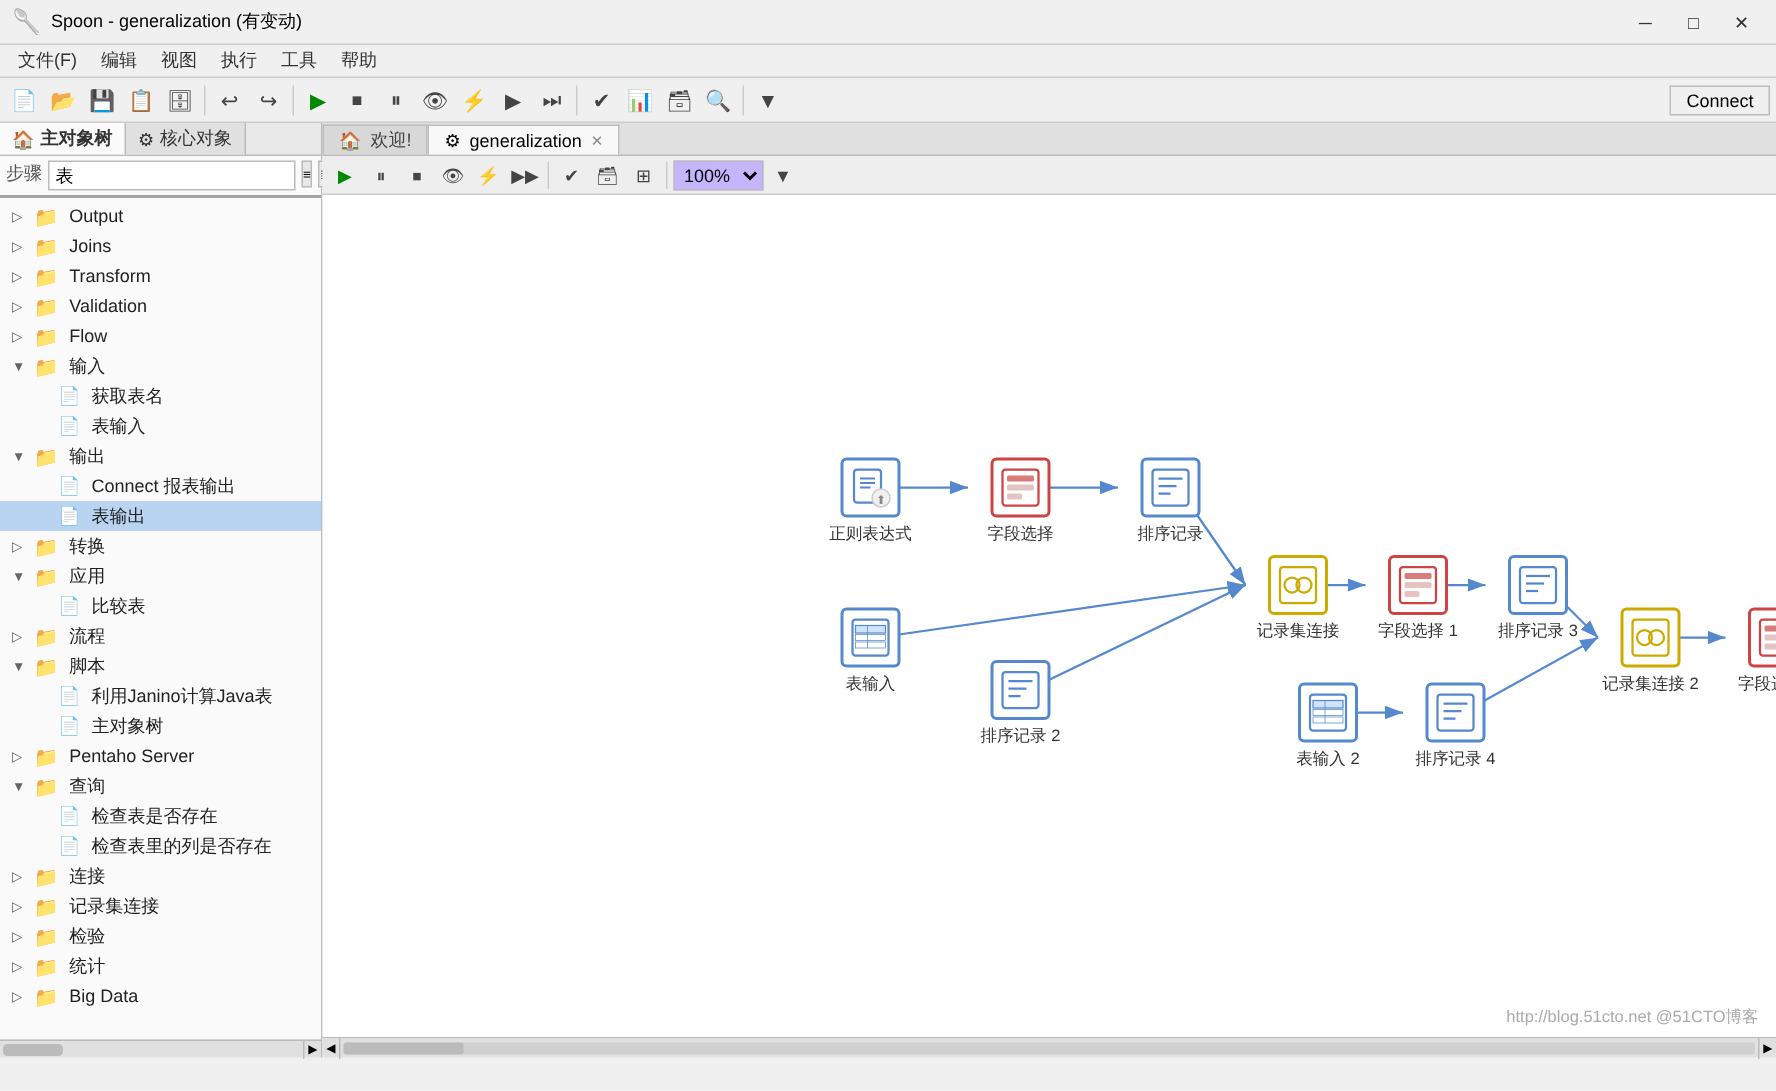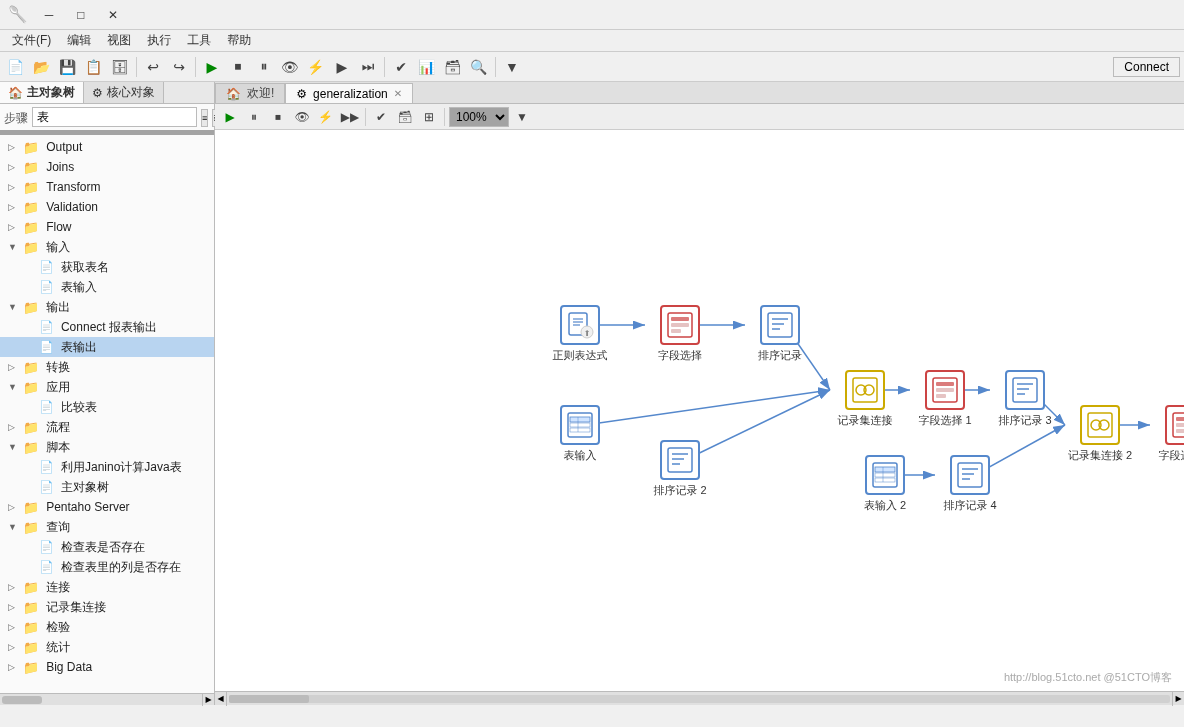--- a/index.html
+++ b/index.html
@@ -91,23 +91,23 @@
       cursor: pointer;
       color: #333;
       border-right: 1px solid #bbb;
       gap: 4px;
     }
     .left-tab.active { background: #fafafa; font-weight: bold; }
     .left-tab:not(.active) { background: #e0e0e0; }
 
     #search-bar {
       display: flex;
-      align-items: flex-end;
+      align-items: flex-start;
       padding: 3px 4px;
-      border-bottom: 5px solid #a3a3a3;
+      border-bottom: 2px solid #a3a3a3;
       gap: 4px;
     }
     #search-bar .step-label { font-size: 12px; color: #555; white-space: nowrap; }
     #search-input {
       flex: 1;
       height: 20px;
       border: 1px solid #bbb;
       padding: 0 4px;
       font-size: 12px;
       background: white;
@@ -185,21 +185,21 @@
       background: none;
       cursor: pointer;
       display: flex; align-items: center; justify-content: center;
       font-size: 12px;
       color: #444;
     }
     .c-sep { width: 1px; height: 18px; background: #ccc; margin: 0 2px; }
     .zoom-select {
       height: 20px;
       border: 1px solid #bbb;
-      background: #a3a3a3;
+      background: #c4b5fd;
       font-size: 12px;
       padding: 0 2px;
       width: 60px;
     }
 
     #canvas {
       flex: 1;
       position: relative;
       overflow: auto;
       background: white;
@@ -248,20 +248,21 @@
       color: #999;
       padding: 2px 4px;
       background: rgba(255,255,255,0.7);
     }
   </style>
 </head>
 <body>
 
 <div id="titlebar">
   <span style="font-size:16px; margin-right:6px;">🥄</span>
+  <span style="flex:1; font-size:12px;">Spoon - generalization (有变动)</span>
   <div class="win-btns">
     <button class="win-btn">─</button>
     <button class="win-btn">□</button>
     <button class="win-btn close">✕</button>
   </div>
 </div>
 
 <div id="menubar">
   <div class="menu-item">文件(F)</div>
   <div class="menu-item">编辑</div>

